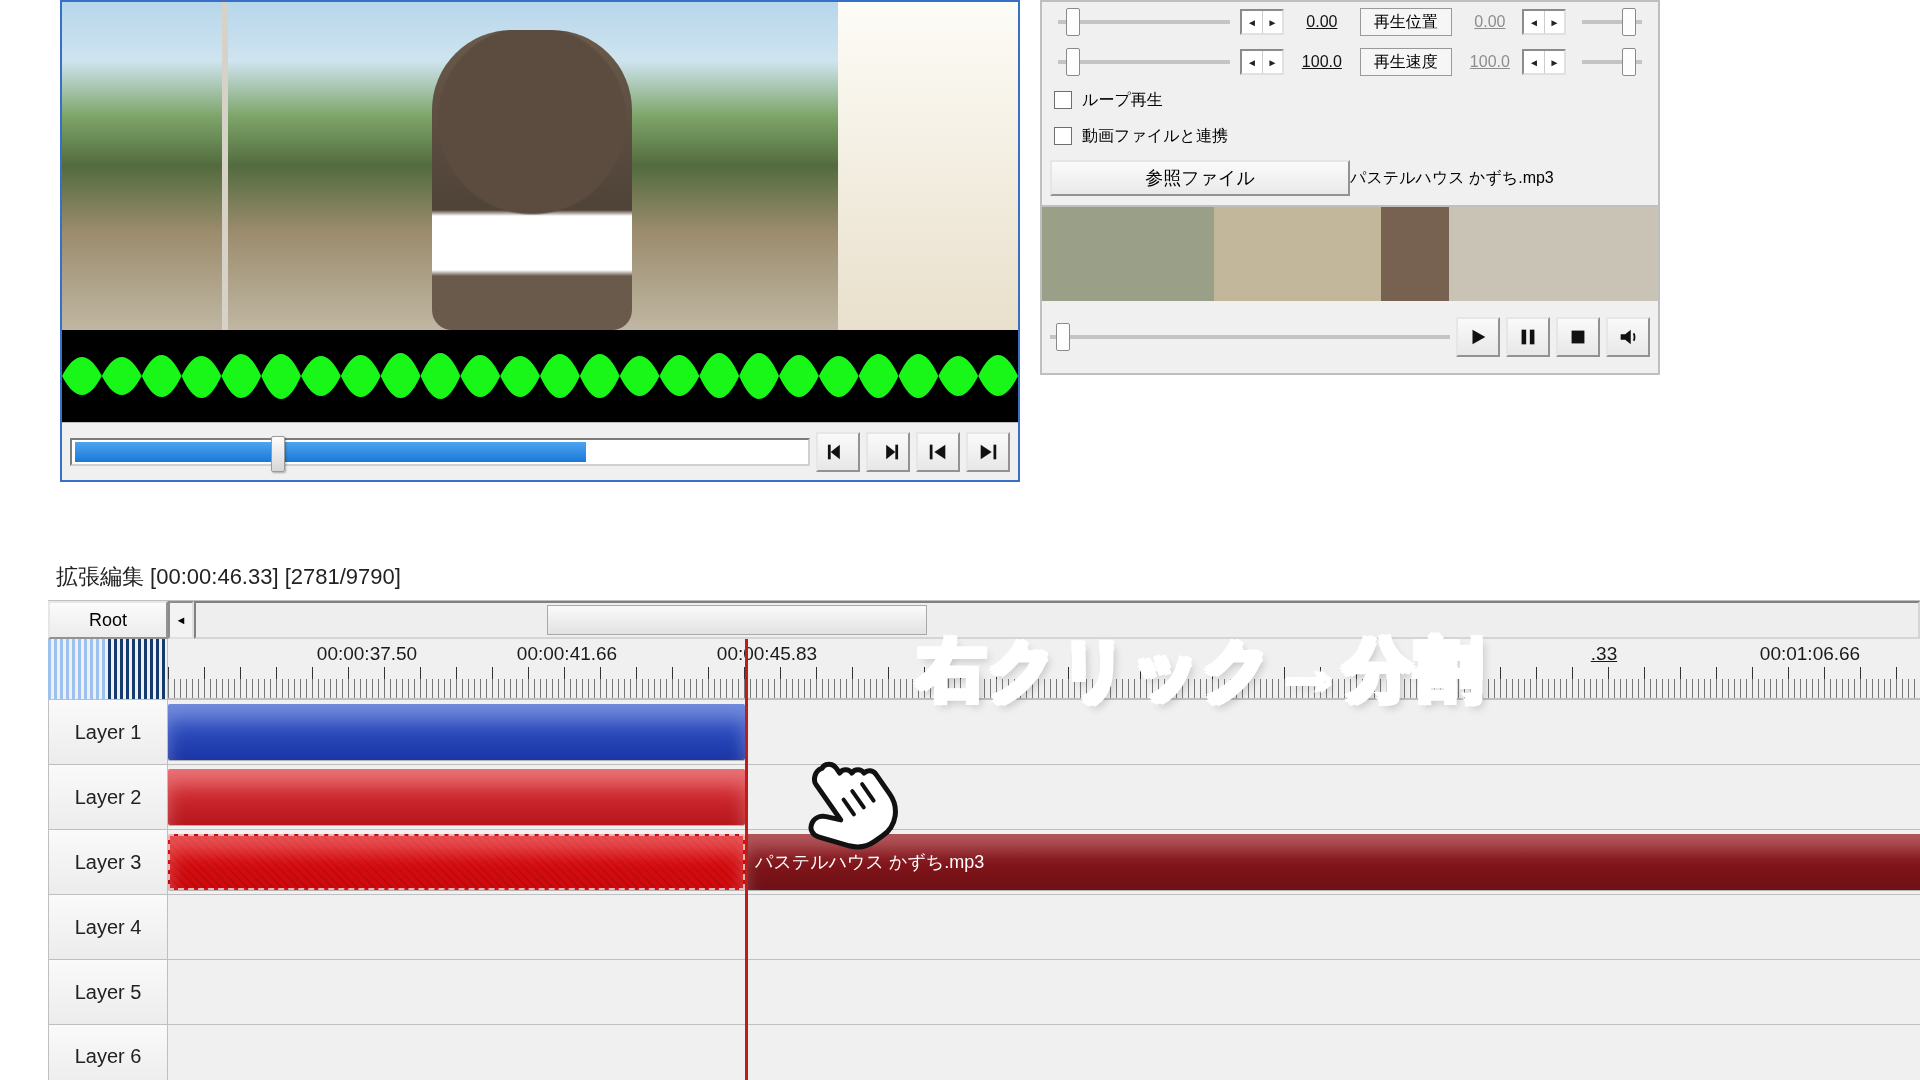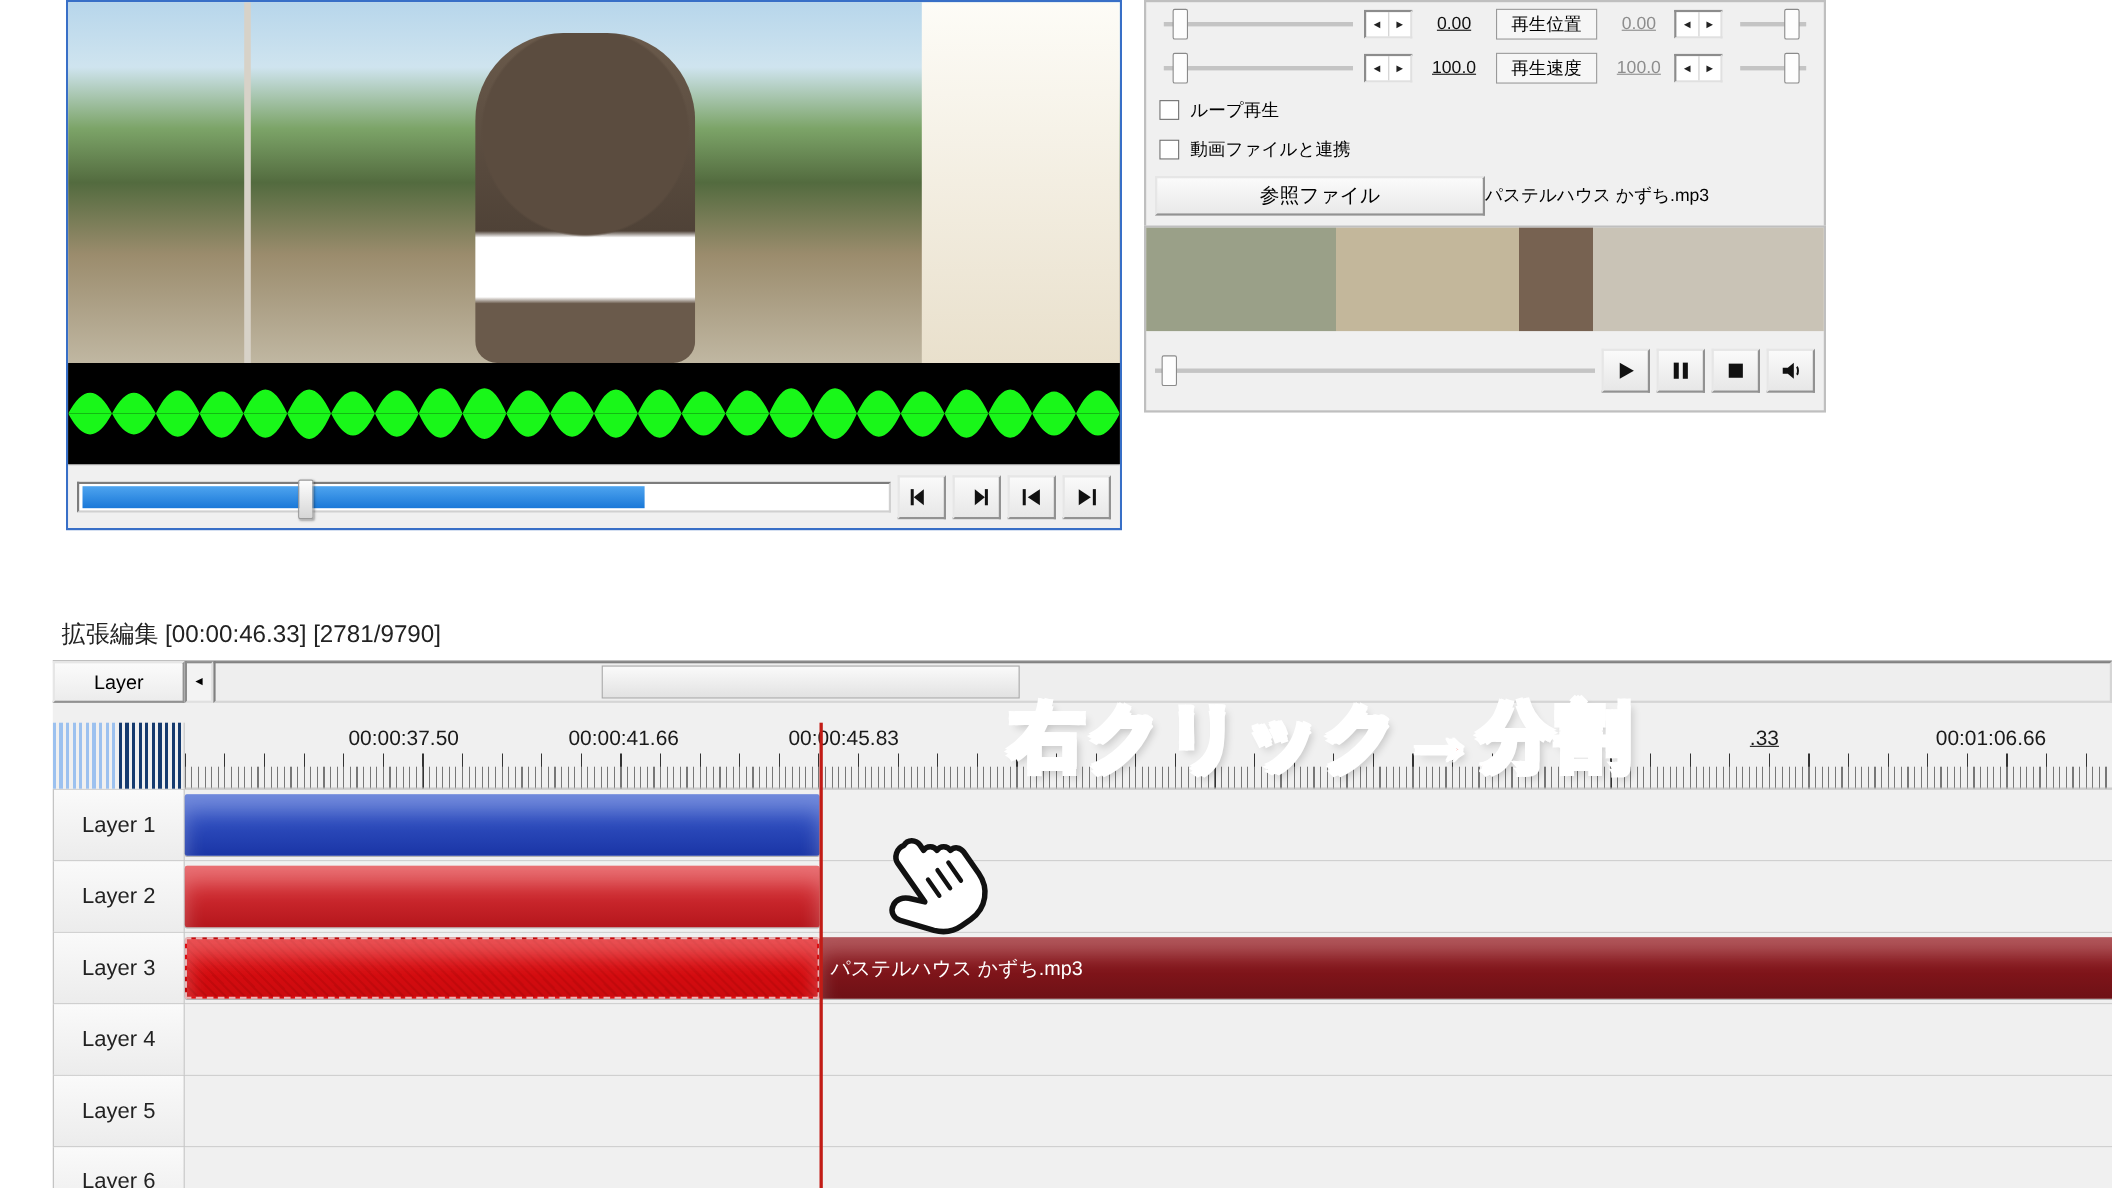--- a/index.html
+++ b/index.html
@@ -176,21 +176,21 @@
 }
 .hscroll{
   flex:1; height:100%; background:#eee; border:2px inset #d5d5d5;
   position:relative;
 }
 .hscroll .thumb{
   position:absolute; left:351px; top:2px; height:calc(100% - 4px); width:380px;
   background:linear-gradient(180deg,#fafafa,#e2e2e2); border:1px solid #a9a9a9;
 }
 .ruler-row{
-  display:flex; height:60px;margin-top:18px;
+  display:flex; height:60px;
 }
 .zoom-gauge{
   width:120px; border-right:1px solid #bfbfbf; position:relative;
   background:
     repeating-linear-gradient(90deg,#9cc1ef 0 3px, transparent 3px 6px) left/60px 100% no-repeat,
     repeating-linear-gradient(90deg,#153a6e 0 3px, transparent 3px 6px) 60px 0/80px 100% no-repeat,
     #f0f0f0;
 }
 .ruler{
   flex:1; position:relative; border-bottom:1px solid #bfbfbf; overflow:hidden;
@@ -408,21 +408,21 @@
         </svg>
     </div>
   </div>
 </div>
 
 <div class="timeline-title">拡張編集 [00:00:46.33] [2781/9790]</div>
 
 <div class="timeline">
   <div class="tl-header">
     <div class="root-btn">
-      <span>Layer</span>
+      <span>Root</span>
     </div>
     <div class="scroll-left-caret">◄</div>
     <div class="hscroll">
       <div class="thumb"></div>
     </div>
   </div>
 
   <div class="tracks-with-ruler">
     <div class="ruler-row">
       <div class="zoom-gauge"></div>

